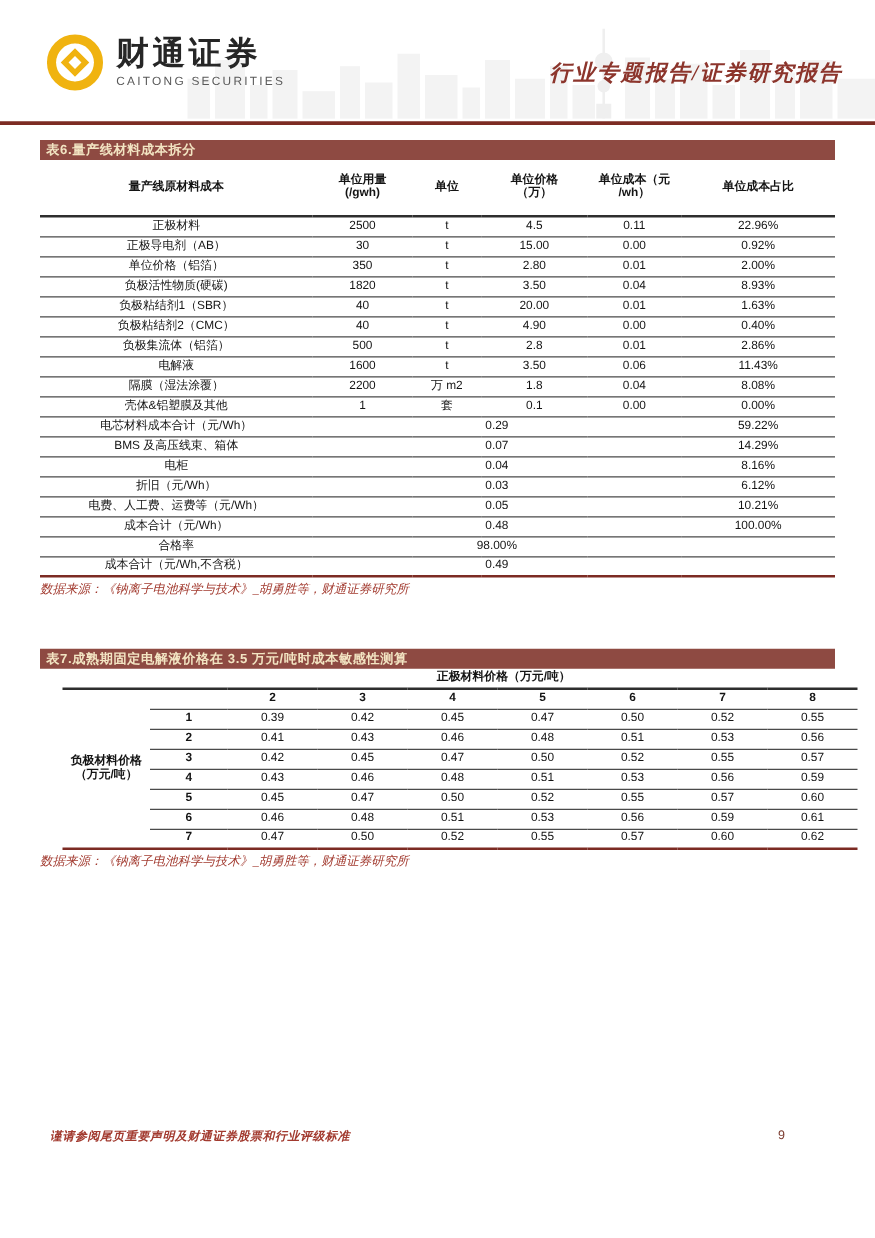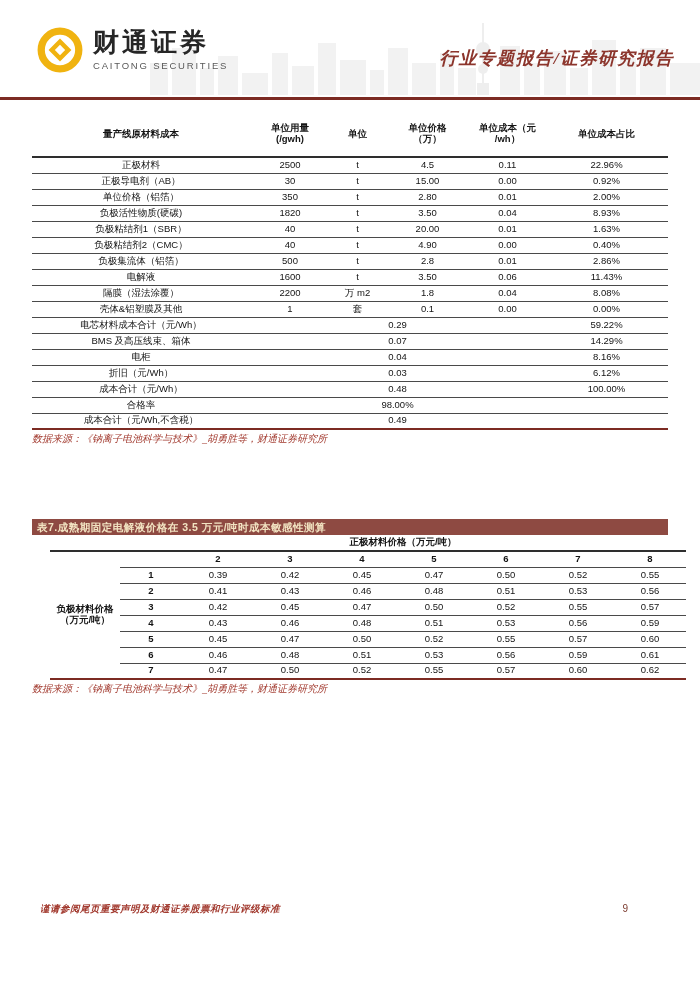--- a/index.html
+++ b/index.html
@@ -92,20 +92,21 @@
       <div class="brand-text">
         <div class="brand-cn">财通证券</div>
         <div class="brand-en">CAITONG SECURITIES</div>
       </div>
     </div>
 
     <div class="report-type">行业专题报告/证券研究报告</div>
   </header>
 
   <section class="tblock t6block">
+    <div class="banner">表6.量产线材料成本拆分</div>
     <table class="t6">
       <colgroup>
         <col style="width:218px">
           <col style="width:80px">
           <col style="width:55px">
         <col style="width:85px">
           <col style="width:75px">
           <col style="width:123px">
       </colgroup>
       <thead>
@@ -212,20 +213,25 @@
           </tr>
         <tr>
             <td>电柜</td>
             <td colspan="4">0.04</td>
             <td>8.16%</td>
           </tr>
         <tr>
             <td>折旧（元/Wh）</td>
             <td colspan="4">0.03</td>
             <td>6.12%</td>
+          </tr>
+        <tr>
+            <td>电费、人工费、运费等（元/Wh）</td>
+            <td colspan="4">0.05</td>
+            <td>10.21%</td>
           </tr>
         <tr>
             <td>成本合计（元/Wh）</td>
             <td colspan="4">0.48</td>
             <td>100.00%</td>
           </tr>
 
         <tr>
             <td>合格率</td>
             <td colspan="4">98.00%</td>

